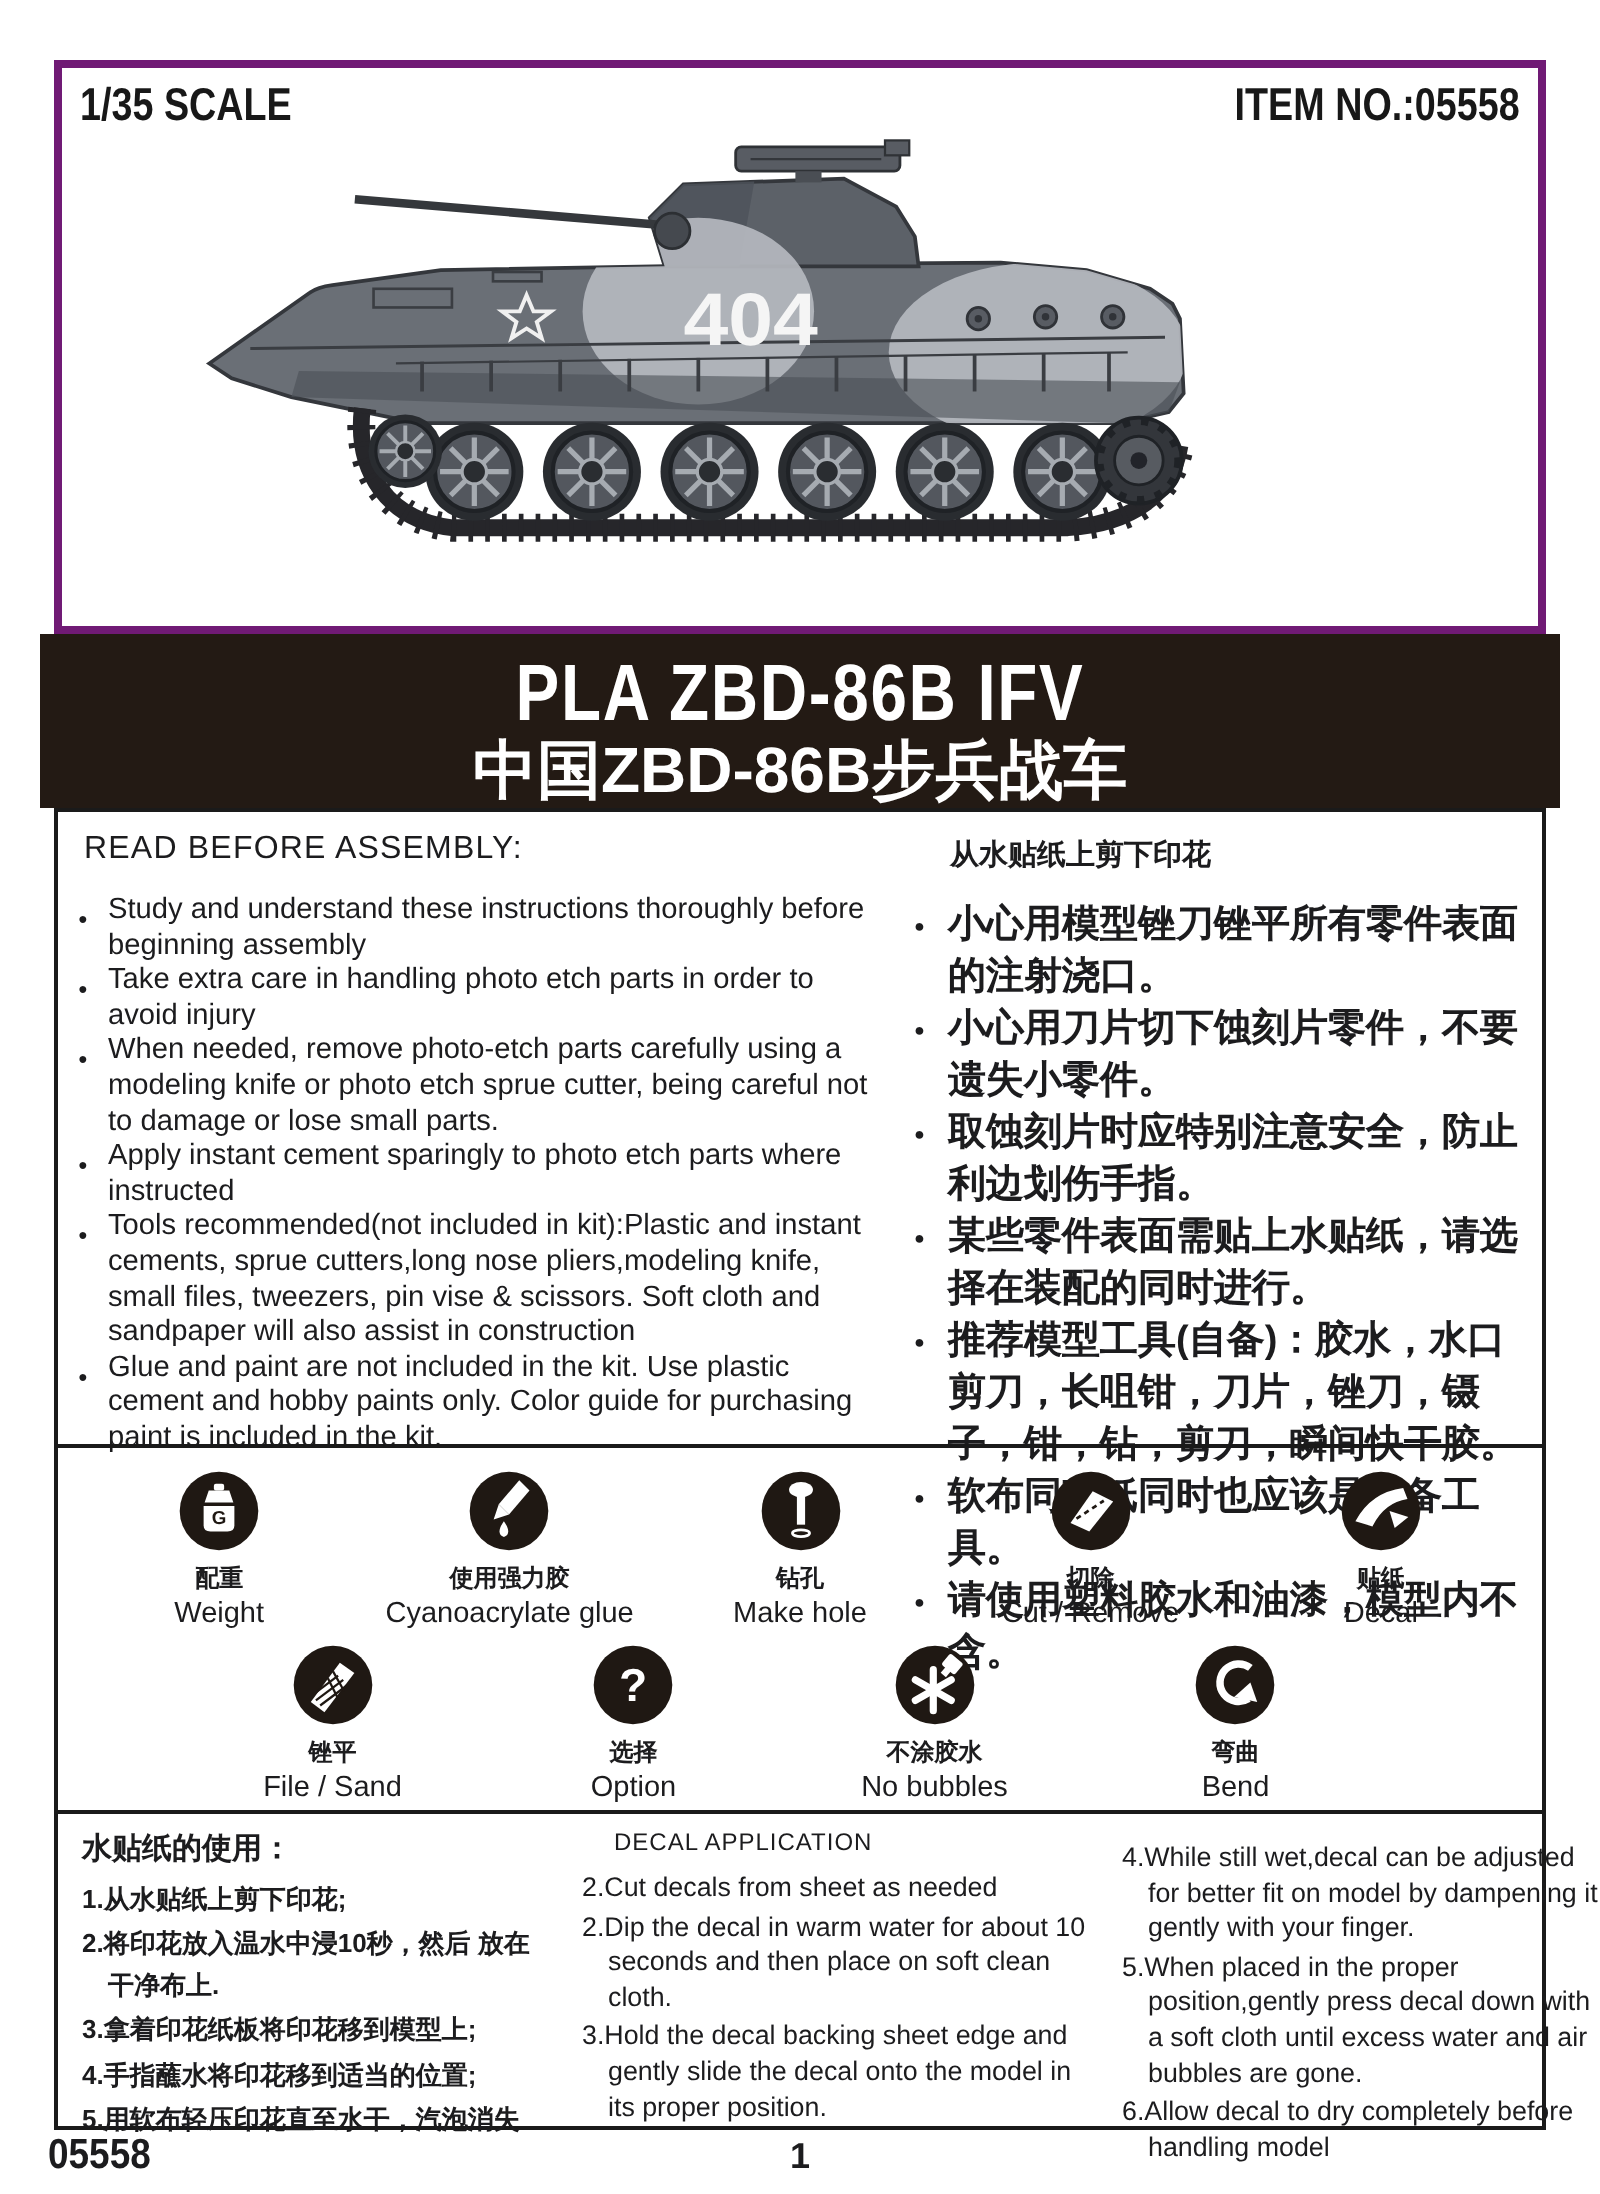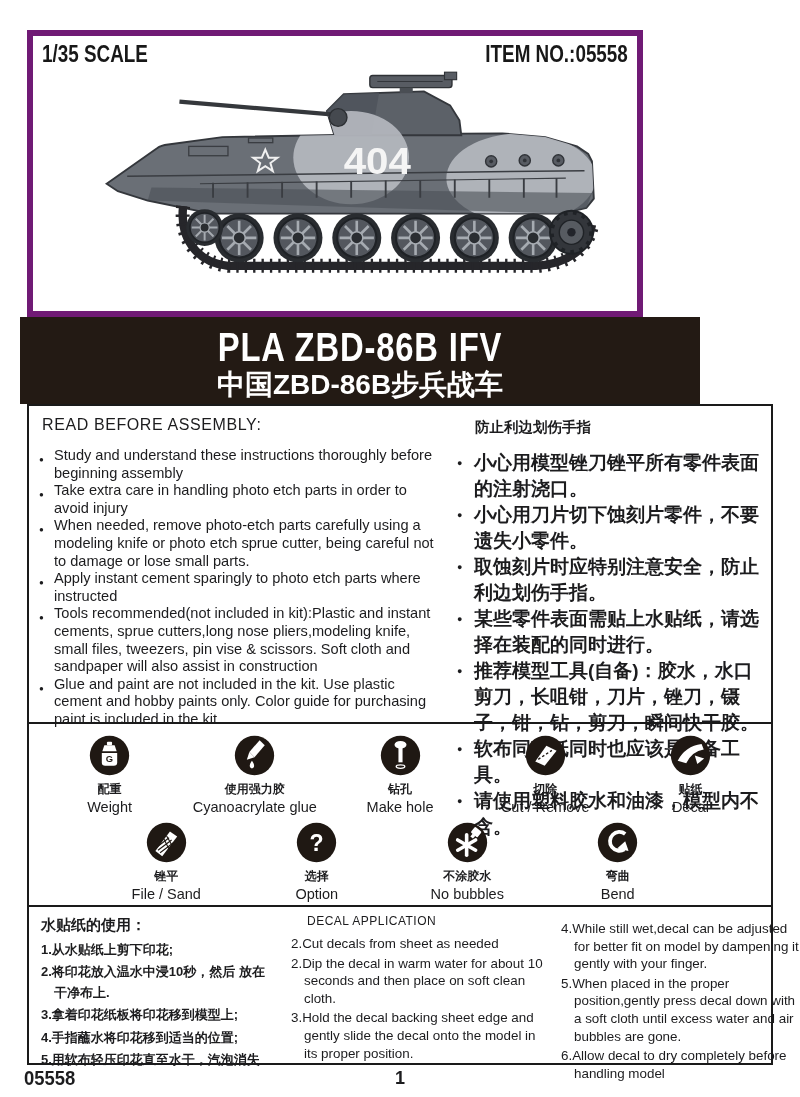--- a/index.html
+++ b/index.html
@@ -1,32 +1,32 @@
 <!DOCTYPE html>
 <html><head>
 <meta charset="utf-8">
 <style>
   html,body{margin:0;padding:0;background:#ffffff;}
   .sheet{position:relative;width:800px;height:1097px;background:#fff;overflow:hidden;
          font-family:"Liberation Sans","DejaVu Sans",sans-serif;color:#1c1c1e;}
 
   
-  .top-box{position:absolute;left:27px;top:30px;width:616px;height:287px;
-           border:6px solid #701a75;box-sizing:border-box;}
+  .top-box{position:absolute;left:27px;top:30px;width:746px;height:287px;
+           border:4px solid #701a75;box-sizing:border-box;}
   .hdr{position:absolute;top:5px;font-weight:bold;font-size:23px;white-space:nowrap;color:#181818;}
   .hdr-left{left:9px;transform:scaleX(.82);transform-origin:left top;}
   .hdr-right{right:9px;transform:scaleX(.82);transform-origin:right top;}
   .tank-svg{position:absolute;left:66px;top:32px;width:523px;height:238px;}
 
   
-  .banner{position:absolute;left:20px;top:317px;width:680px;height:87px;background:#231a14;
+  .banner{position:absolute;left:20px;top:317px;width:760px;height:87px;background:#231a14;
           color:#fff;text-align:center;overflow:hidden;}
   .banner-en{font-weight:bold;font-size:40px;line-height:42px;margin-top:9px;
              transform:scaleX(.82);letter-spacing:1px;}
-  .banner-zh{font-size:28px;line-height:30px;margin-top:2px;font-weight:600;}
+  .banner-zh{font-size:32px;line-height:30px;margin-top:2px;font-weight:600;}
 
   
   .main-box{position:absolute;left:27px;top:404px;width:746px;height:661px;
             border:2px solid #1a1a1a;box-sizing:border-box;}
 
   .assembly{position:relative;height:316px;}
   .assembly-en{position:absolute;left:10px;top:10px;width:404px;}
   .assembly-en h3{font-size:16px;font-weight:normal;letter-spacing:.6px;margin:0 0 13px 3px;}
   .bullets-en{list-style:none;margin:0;padding:0;font-size:14.6px;line-height:17.6px;}
   .bullets-en li{padding-left:15px;position:relative;}
@@ -242,21 +242,21 @@
 
         <li>Study and understand these instructions thoroughly before beginning assembly</li>
             <li>Take extra care in handling photo etch parts in order to avoid injury</li>
             <li>When needed, remove photo-etch parts carefully using a modeling knife or photo etch sprue cutter, being careful not to damage or lose small parts.</li>
             <li>Apply instant cement sparingly to photo etch parts where instructed</li>
             <li>Tools recommended(not included in kit):Plastic and instant cements, sprue cutters,long nose pliers,modeling knife, small files, tweezers, pin vise &amp; scissors. Soft cloth and sandpaper will also assist in construction</li>
             <li>Glue and paint are not included in the kit. Use plastic cement and hobby paints only. Color guide for purchasing paint is included in the kit.</li>
           </ul>
       </div>
       <div class="assembly-zh">
-        <h3>防止利边划伤手指</h3>
+        <h3>从水贴纸上剪下印花</h3>
         <ul class="bullets-zh">
 
         <li>小心用模型锉刀锉平所有零件表面的注射浇口。</li>
             <li>小心用刀片切下蚀刻片零件，不要遗失小零件。</li>
             <li>取蚀刻片时应特别注意安全，防止利边划伤手指。</li>
             <li>某些零件表面需贴上水贴纸，请选择在装配的同时进行。</li>
             <li>推荐模型工具(自备)：胶水，水口剪刀，长咀钳，刀片，锉刀，镊子，钳，钻，剪刀，瞬间快干胶。</li>
             <li>软布同砂纸同时也应该是必备工具。</li>
             <li>请使用塑料胶水和油漆，模型内不含。</li>
           </ul>

